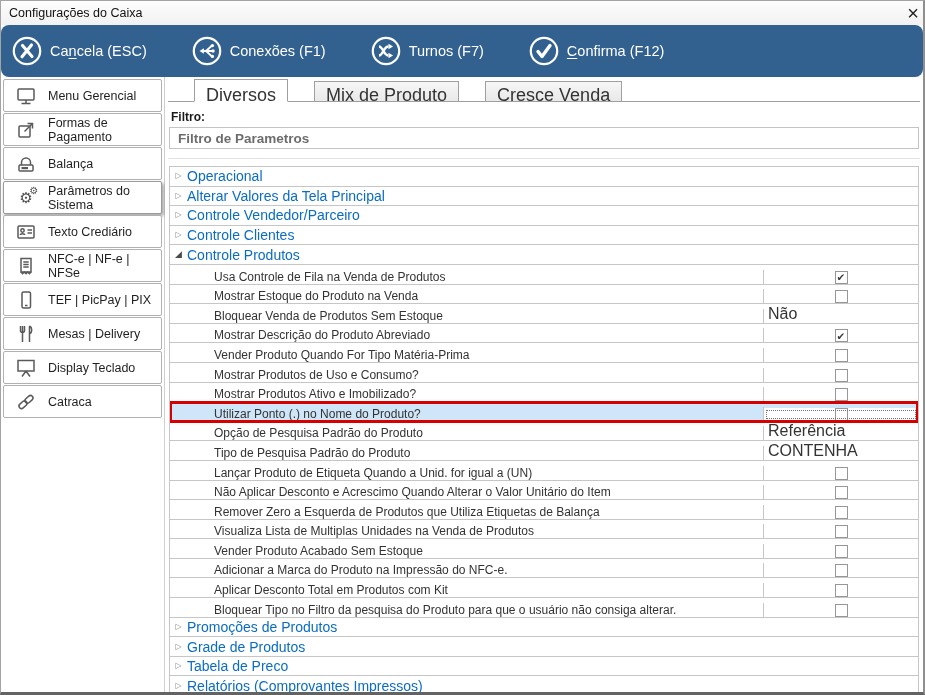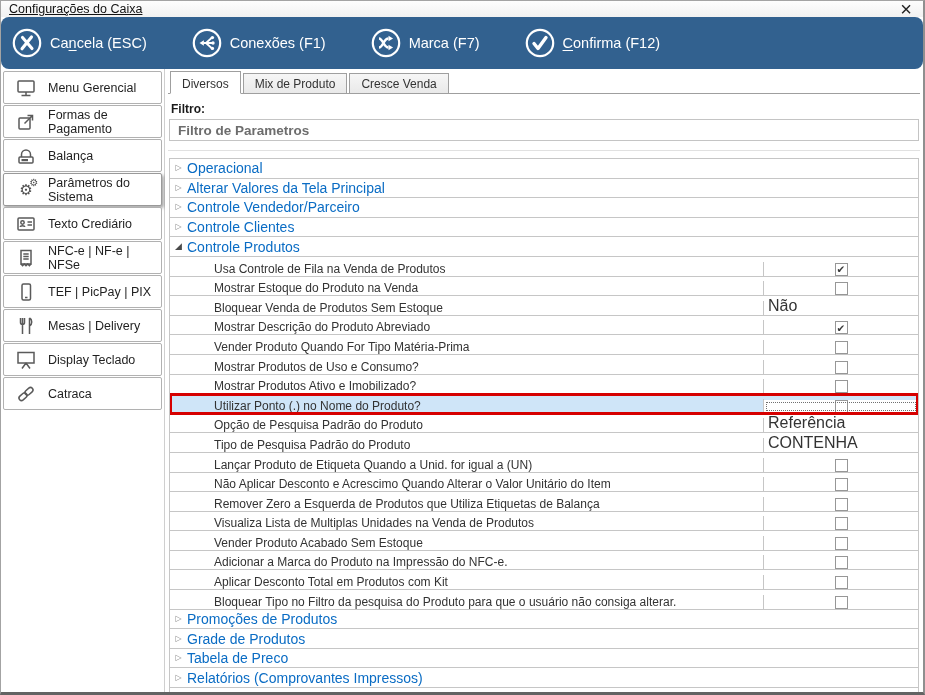--- a/index.html
+++ b/index.html
@@ -4,42 +4,42 @@
 <style>
   html,body{margin:0;padding:0;background:#fff;font-family:"Liberation Sans",sans-serif;}
   *{box-sizing:border-box;}
   :root{
     --toolbar:#32618F; --group:#0a6cc4; --red:#d60000; --hl:#cfe5f8;
     --gridline:#c6c6c6; --rowh:19.6px;
   }
   .window{width:925px;height:695px;display:flex;flex-direction:column;overflow:hidden;
     border:1px solid #a3a3a3;border-right:2px solid #8f8f8f;border-bottom:3px solid #636363;background:#fff;}
   
-  .titlebar{flex:none;height:16px;display:flex;align-items:center;padding:0 11px 0 8px;
-    background:linear-gradient(#fdfdfd,#f1f1f1);font-size:12.5px;color:#111;text-decoration:underline;}
+  .titlebar{flex:none;height:24px;display:flex;align-items:center;padding:0 4px 0 8px;
+    background:linear-gradient(#fdfdfd,#f1f1f1);font-size:12.5px;color:#111;}
   .close{margin-left:auto;font-size:20px;line-height:18px;color:#222;cursor:pointer;font-weight:300;}
   
   .toolbar{flex:none;height:52px;background:var(--toolbar);display:flex;align-items:center;padding-left:10px;border-radius:8px;}
   .tbtn{display:flex;align-items:center;gap:7px;color:#fff;margin-right:44px;font-size:14.5px;cursor:pointer;white-space:nowrap;}
   .tbtn svg{display:block;}
   .tbtn u{text-underline-offset:2px;}
   
   .main{flex:1;display:flex;min-height:0;}
   .sidebar{flex:none;width:164px;background:#fff;padding:2px 2px 0 2px;border-right:1px solid #cfcfcf;}
   .side-item{height:33px;border:1px solid #b1b1b1;border-radius:2px;margin-bottom:1px;display:flex;
     align-items:center;padding-left:8px;gap:8px;font-size:12.5px;color:#1f1f1f;background:#fff;cursor:pointer;}
   .side-item .ic{width:28px;flex:none;display:flex;justify-content:center;align-items:center;color:#555;}
   .side-item.active{box-shadow:1.5px 2px 3.5px rgba(0,0,0,.35);border-color:#9a9a9a;}
   .gear-txt{position:relative;font-size:15px;color:#4f4f4f;line-height:1;}
   .gear-txt .g2{position:absolute;font-size:10px;left:10px;top:-4px;}
   
   .content{flex:1;min-width:0;display:flex;flex-direction:column;background:#fff;padding:2px 3px 0 3px;}
   .tabstrip{flex:none;display:flex;align-items:flex-end;height:23px;border-bottom:1px solid #9f9f9f;padding-left:2px;}
-  .tab{height:20px;padding:3px 11px 0 11px;font-size:12px;color:#333;border:1px solid #9f9f9f;border-bottom:none;
-    background:linear-gradient(#f6f6f6,#e9e9e9);margin-right:2px;cursor:pointer;white-space:nowrap;}
+  .tab{height:20px;padding:3px 11px 0 11px;font-size:18px;color:#333;border:1px solid #9f9f9f;border-bottom:none;
+    background:linear-gradient(#f6f6f6,#e9e9e9);margin-right:2px;cursor:pointer;white-space:nowrap;margin-left:24px;}
   .tab.active{height:23px;background:#fff;margin-bottom:-1px;padding-top:5px;border-bottom:1px solid #fff;}
   .filter-block{flex:none;padding:5px 1px 0 1px;}
   .filter-label{font-size:12px;font-weight:bold;color:#1a1a1a;margin:3px 0 3px 2px;}
   .filter-input{width:100%;height:22px;border:1px solid #c4c4c4;font-family:"Liberation Sans",sans-serif;
     font-weight:bold;font-size:13.5px;color:#6d6d6d;padding:0 8px;outline:none;background:#fff;}
   .sep{flex:none;border-top:1px solid #e1e1e1;margin:9px 0 7px 0;}
   
   .grid{flex:1;border:1px solid var(--gridline);border-bottom:none;margin:0 1px;overflow:hidden;background:#fff;}
   .grow{height:var(--rowh);border-bottom:1px solid var(--gridline);display:flex;align-items:center;cursor:pointer;}
   .grow .arrow{width:17px;flex:none;text-align:center;font-size:8px;color:#8a8a8a;line-height:1;}
@@ -91,21 +91,21 @@
       </div>
       <div class="tbtn">
         <span>
           <svg width="32" height="32" viewBox="0 0 32 32">
             <circle cx="16" cy="16" r="13.2" stroke="#fff" fill="none" stroke-width="2.2"></circle>
             <path d="M9 20.5 C13 20.5 13.5 11.5 18.5 11.5 M9 11.5 C13 11.5 13.5 20.5 18.5 20.5" stroke="#fff" stroke-width="2.3" fill="none"></path>
             <path d="M18.5 8.8 l4.6 2.7 -4.6 2.7 z" fill="#fff"></path>
             <path d="M18.5 17.8 l4.6 2.7 -4.6 2.7 z" fill="#fff"></path>
           </svg>
         </span>
-        <span>Marca (F7)</span>
+        <span>Turnos (F7)</span>
       </div>
       <div class="tbtn">
         <span>
           <svg width="32" height="32" viewBox="0 0 32 32">
             <circle cx="16" cy="16" r="13.2" stroke="#fff" fill="none" stroke-width="2.2"></circle>
             <path d="M10 16.5 L14 21.5 L22 10.5" stroke="#fff" stroke-width="3.4" stroke-linecap="round" stroke-linejoin="round" fill="none"></path>
           </svg>
         </span>
         <span><u>C</u>onfirma (F12)</span>
       </div>

